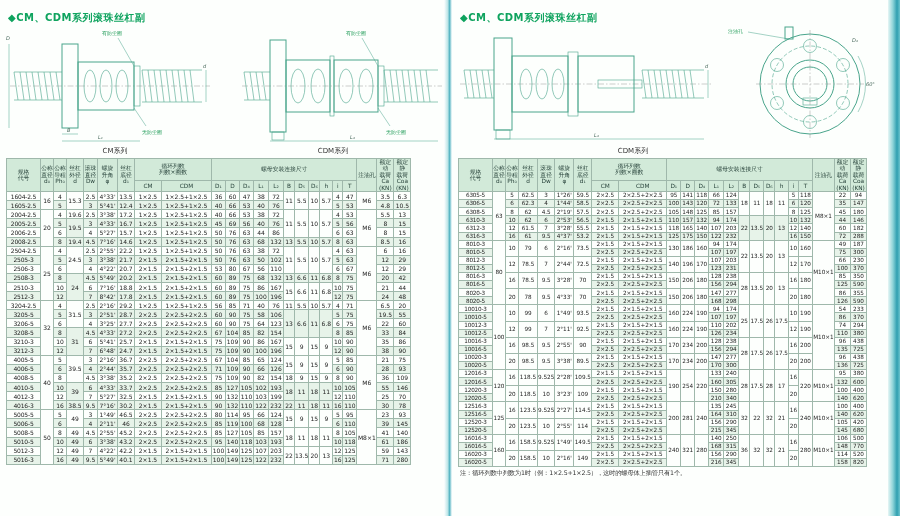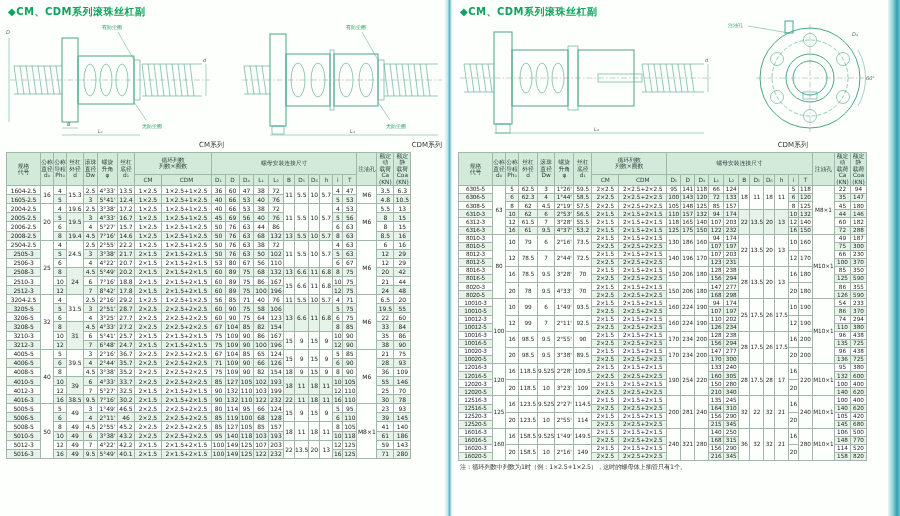--- a/index.html
+++ b/index.html
@@ -5,24 +5,24 @@
   html,body{margin:0;padding:0;}
   body{width:900px;height:516px;position:relative;background:#e9f4ef;
        font-family:"DejaVu Sans",sans-serif;color:#222;overflow:hidden;}
   .panel{position:absolute;top:0;height:516px;background:#fdfffd;box-sizing:border-box;padding:3px 2px 0 6px;}
   #panel-left{left:0;width:444px;}
   #panel-right{left:452px;width:438px;}
   .gutter{position:absolute;top:0;height:516px;background:#fff;}
   #gutter-mid{left:444px;width:8px;background:linear-gradient(90deg,#ffffff,#bfe6e8 45%,#55b4c2 70%,#ffffff);}
   #strip-right{position:absolute;top:0;left:888px;width:12px;height:516px;
                background:linear-gradient(90deg,#e7f6f5,#8fd4d8 40%,#2f9fb0 75%,#6cc4cd);}
-  .page-title{font-size:10px;font-weight:bold;color:#0ea35e;letter-spacing:.5px;margin:2px 0 1px 2px;}
+  .page-title{font-size:10px;font-weight:bold;color:#0ea35e;letter-spacing:.5px;margin:8px 0 1px 2px;}
   .diagram-wrap{position:relative;height:120px;}
   .caption-row{display:flex;font-size:7px;color:#333;height:11px;line-height:11px;}
-  .caption-row .cap{flex:1;text-align:right;}
+  .caption-row .cap{flex:1;text-align:center;}
   
   table{border-collapse:collapse;table-layout:fixed;margin-top:1px;}
   th,td{border:1px solid #9fb8ab;text-align:center;vertical-align:middle;
         padding:0;overflow:hidden;white-space:nowrap;}
   thead th{background:#d2ead9;font-weight:normal;font-size:5.8px;line-height:6.4px;
            white-space:pre-line;color:#27423a;}
   .tbl td{height:8.1px;font-size:6px;line-height:7px;}
   .tbl-r td{height:7.1px;font-size:5.7px;line-height:6.4px;}
   tbody tr:nth-child(even) td{background:#e7f3e9;}
   tbody tr:nth-child(odd) td{background:#fdfffd;}

